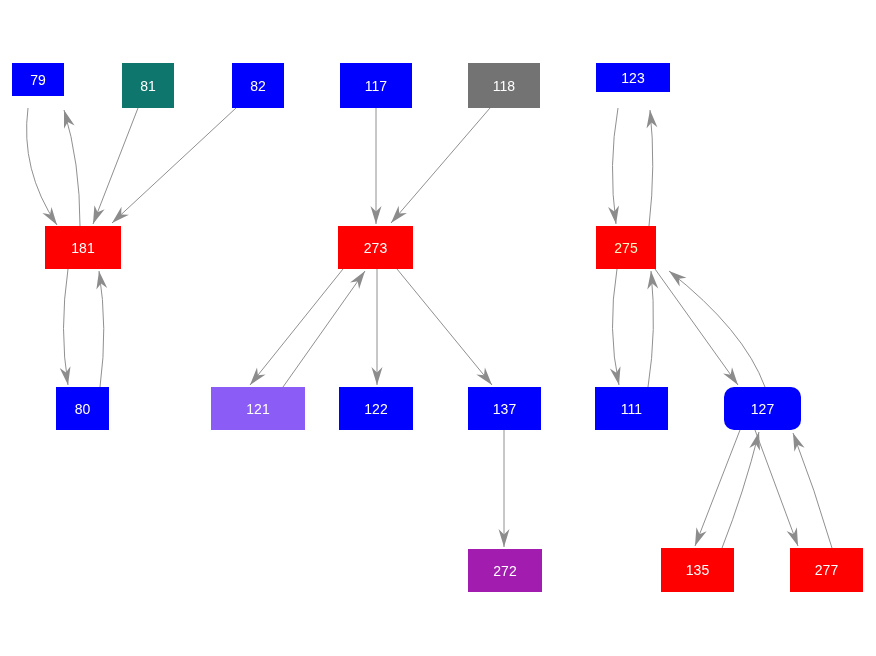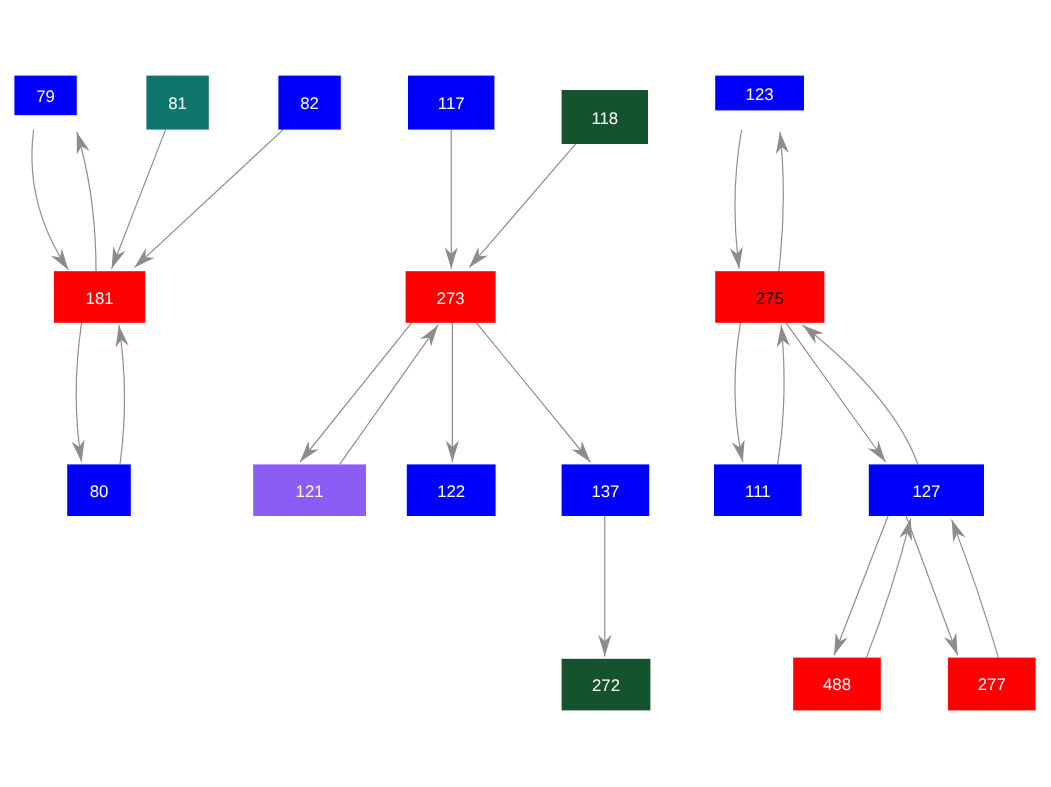--- a/index.html
+++ b/index.html
@@ -71,28 +71,28 @@
       <path d="M 755 430 L 798 546" fill="none" stroke="#909090" stroke-width="1"></path>
       <polygon points="798.0,546.0 786.6,531.0 793.6,534.2 796.9,527.2" fill="#8c8c8c"></polygon>
       <path d="M 832 548 Q 815 490 793 433" fill="none" stroke="#909090" stroke-width="1"></path>
       <polygon points="793.0,433.0 804.6,447.8 797.5,444.8 794.4,451.8" fill="#8c8c8c"></polygon>
     </svg>
   <div id="node-layer">
       <div class="node" style="left: 12px; top: 63px; width: 52px; height: 33px; background: rgb(0, 0, 255); color: rgb(255, 255, 255);">79</div>
       <div class="node" style="left: 122px; top: 63px; width: 52px; height: 45px; background: #0f766e; color: rgb(255, 255, 255);">81</div>
       <div class="node" style="left: 232px; top: 63px; width: 52px; height: 45px; background: rgb(0, 0, 255); color: rgb(255, 255, 255);">82</div>
       <div class="node" style="left: 340px; top: 63px; width: 72px; height: 45px; background: rgb(0, 0, 255); color: rgb(255, 255, 255);">117</div>
-      <div class="node" style="left: 468px; top: 63px; width: 72px; height: 45px; background: #14532d; color: rgb(255, 255, 255); margin-top: 12px;">118</div>
+      <div class="node" style="left: 468px; top: 63px; width: 72px; height: 45px; background: #737373; color: rgb(255, 255, 255);">118</div>
       <div class="node" style="left: 596px; top: 63px; width: 74px; height: 29px; background: rgb(0, 0, 255); color: rgb(255, 255, 255);">123</div>
       <div class="node" style="left: 45px; top: 226px; width: 76px; height: 43px; background: rgb(255, 0, 0); color: rgb(255, 255, 255);">181</div>
       <div class="node" style="left: 338px; top: 226px; width: 75px; height: 43px; background: rgb(255, 0, 0); color: rgb(255, 255, 255);">273</div>
-      <div class="node" style="left: 596px; top: 226px; width: 91px; height: 43px; background: rgb(255, 0, 0); color: #000000;">275</div>
+      <div class="node" style="left: 596px; top: 226px; width: 60px; height: 43px; background: rgb(255, 0, 0); color: #fef9c3;">275</div>
       <div class="node" style="left: 56px; top: 387px; width: 53px; height: 43px; background: rgb(0, 0, 255); color: rgb(255, 255, 255);">80</div>
       <div class="node" style="left: 211px; top: 387px; width: 94px; height: 43px; background: #8b5cf6; color: rgb(255, 255, 255);">121</div>
       <div class="node" style="left: 339px; top: 387px; width: 74px; height: 43px; background: rgb(0, 0, 255); color: rgb(255, 255, 255);">122</div>
       <div class="node" style="left: 468px; top: 387px; width: 73px; height: 43px; background: rgb(0, 0, 255); color: rgb(255, 255, 255);">137</div>
       <div class="node" style="left: 595px; top: 387px; width: 73px; height: 43px; background: rgb(0, 0, 255); color: rgb(255, 255, 255);">111</div>
-      <div class="node" style="left: 724px; top: 387px; width: 96px; height: 43px; background: rgb(0, 0, 255); color: rgb(255, 255, 255);">127</div>
-      <div class="node" style="left: 468px; top: 549px; width: 74px; height: 43px; background: #14532d; color: rgb(255, 255, 255);">272</div>
-      <div class="node" style="left: 661px; top: 548px; width: 73px; height: 44px; background: rgb(255, 0, 0); color: rgb(255, 255, 255);">488</div>
+      <div class="node" style="left: 724px; top: 387px; width: 77px; height: 43px; background: rgb(0, 0, 255); color: rgb(255, 255, 255); border-radius: 10px;">127</div>
+      <div class="node" style="left: 468px; top: 549px; width: 74px; height: 43px; background: #a21caf; color: rgb(255, 255, 255);">272</div>
+      <div class="node" style="left: 661px; top: 548px; width: 73px; height: 44px; background: rgb(255, 0, 0); color: rgb(255, 255, 255);">135</div>
       <div class="node" style="left: 790px; top: 548px; width: 73px; height: 44px; background: rgb(255, 0, 0); color: rgb(255, 255, 255);">277</div>
     </div>
 </div>
 
 </body></html>

